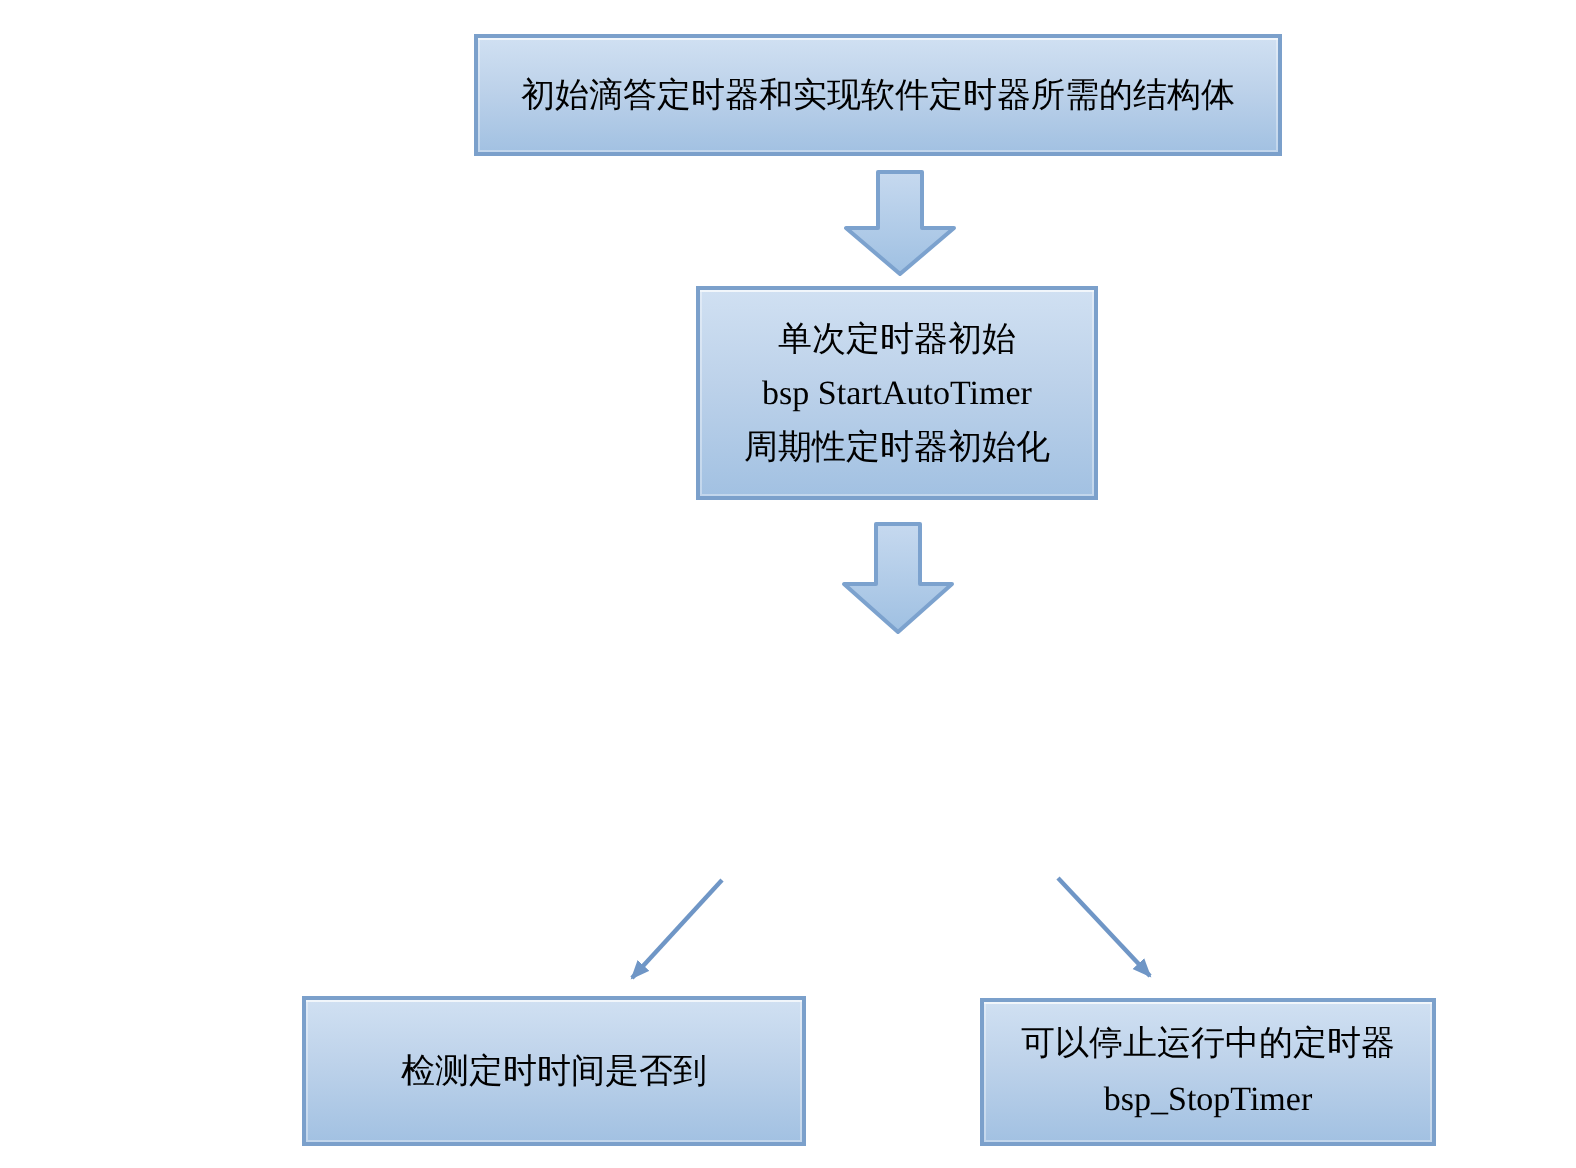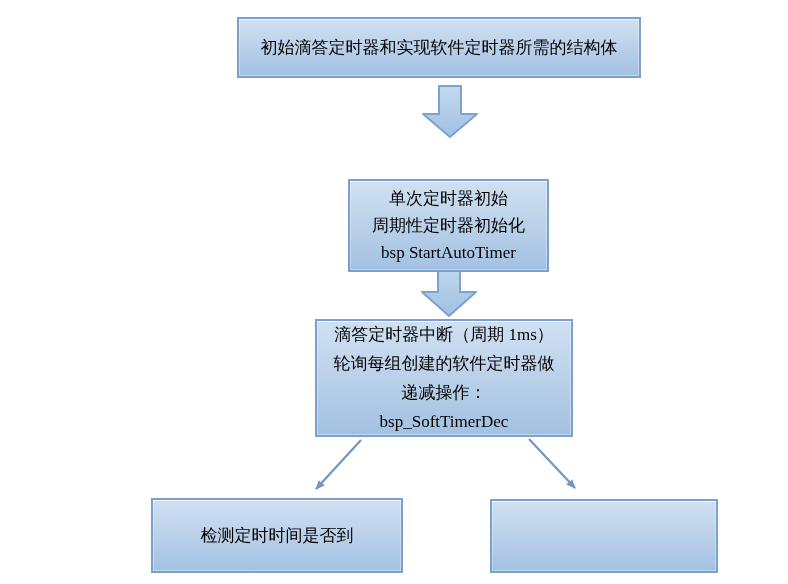--- a/index.html
+++ b/index.html
@@ -17,21 +17,21 @@
     box-sizing:border-box;
     border:2px solid #7ba0cb;
     background:linear-gradient(180deg,#d0e0f2 0%,#bdd2ea 45%,#a2c1e2 100%);
     box-shadow:inset 0 1px 0 rgba(255,255,255,.55), inset 0 0 0 1px rgba(255,255,255,.35);
     display:flex;flex-direction:column;justify-content:center;align-items:center;
     text-align:right;
     font-size:17px;
   }
   .node .line{display:block;white-space:pre;}
   #node-init   {left:237px;top:17px; width:404px;height:61px; line-height:27px;}
-  #node-start  {left:348px;top:143px;width:201px;height:93px;line-height:27px;margin-top:36px;}
+  #node-start  {left:348px;top:143px;width:201px;height:107px;line-height:27px;}
   #node-tick   {left:315px;top:319px;width:258px;height:118px;line-height:29px;}
   #node-check  {left:151px;top:498px;width:252px;height:75px; line-height:28px;}
   #node-stop   {left:490px;top:499px;width:228px;height:74px; line-height:28px;}
 </style>
 </head>
 <body>
 
 <div class="stage">
 
   <svg class="arrows" viewBox="0 0 788 584" xmlns="http://www.w3.org/2000/svg">
@@ -53,31 +53,27 @@
 
     <line x1="529" y1="439" x2="575" y2="488" stroke="#6f96c6" stroke-width="2.2" marker-end="url(#ah)"></line>
   </svg>
 
   <div class="node" id="node-init">
     <span class="line">初始滴答定时器和实现软件定时器所需的结构体</span>
   </div>
 
   <div class="node" id="node-start">
     <span class="line">单次定时器初始</span>
+    <span class="line">bsp StartAutoTimer</span>
     <span class="line">周期性定时器初始化</span>
-    <span class="line">bsp StartAutoTimer</span>
   </div>
 
-  <div class="node" id="node-tick">
-    <span class="line">滴答定时器中断（周期 1ms）</span>
-    <span class="line">轮询每组创建的软件定时器做</span>
-    <span class="line">递减操作：</span>
-    <span class="line">bsp_SoftTimerDec</span>
-  </div>
 
   <div class="node" id="node-check">
     <span class="line">检测定时时间是否到</span>
   </div>
 
   <div class="node" id="node-stop">
+    <span class="line">可以停止运行中的定时器</span>
+    <span class="line">bsp_StopTimer</span>
   </div>
 
 </div>
 
 </body></html>

